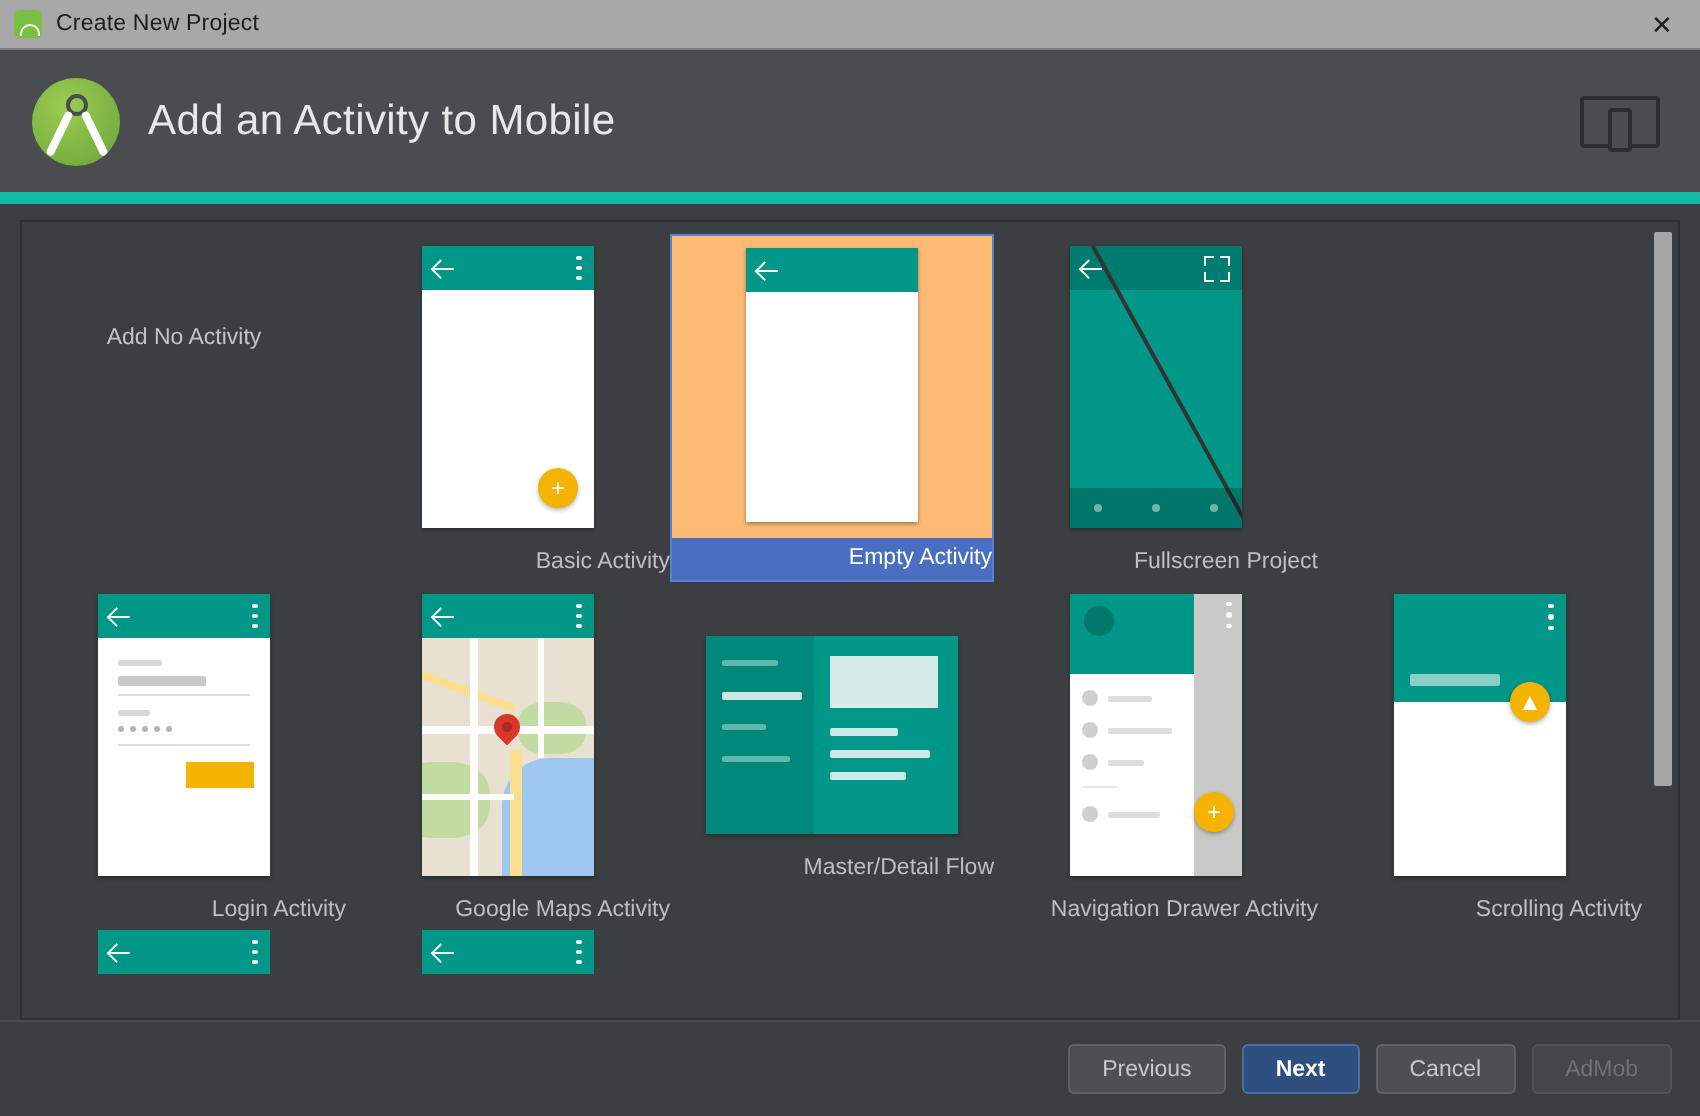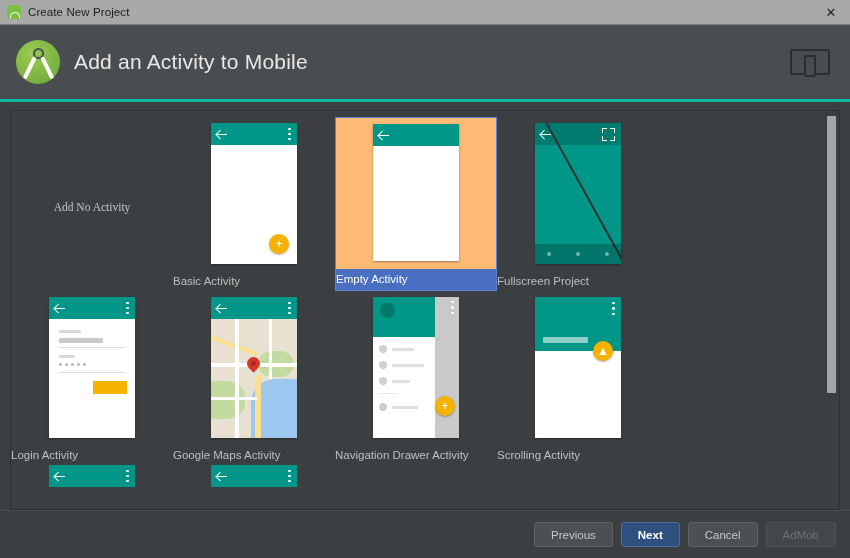--- a/index.html
+++ b/index.html
@@ -47,21 +47,21 @@
     width: 38px; height: 24px;
     display: flex; align-items: center; justify-content: center;
     font-size: 13px; color: #1e1e1e;
     font-family: "Liberation Sans", sans-serif;
   }
 
   
   .header {
     height: 77px; flex: 0 0 77px;
     background: #4a4d4f;
-    border-bottom: 3px solid #14b8a6;
+    border-bottom: 6px solid #14b8a6;
     display: flex; align-items: center;
     padding: 0 4px 0 16px;
     position: relative;
   }
   .logo {
     width: 44px; height: 44px; flex: 0 0 44px;
     border-radius: 50%;
     background: radial-gradient(circle at 38% 32%, #9ccc52 0%, #7cb342 62%, #6aa434 100%);
     position: relative;
   }
@@ -144,37 +144,36 @@
     position: relative;
     background: #ffffff;
     overflow: hidden;
     box-shadow: 0 1px 2px rgba(0,0,0,.35);
   }
   .thumb.wide { width: 126px; height: 99px; margin-top: 21px; }
   .tile-label {
     margin-top: 9px;
     font-size: 11.5px;
     color: #bfbfbf;
-    text-align: left;
+    text-align: right;
     width: 100%;
     line-height: 17px;
     white-space: nowrap;
   }
   .cell.selected .tile-label {
     background: #4a6fc0;
     color: #ffffff;
     width: 100%;
     padding: 2px 0;
     margin-top: 8px;
   }
   .no-activity-label {
     font-size: 11.5px; color: #c4c4c4;
     align-self: center;
-    margin-top: 78px;
-    font-family: Liberation Serif, serif;
+    margin-top: 40px;
   }
 
   
   .appbar {
     position: absolute; left: 0; top: 0; right: 0;
     height: 22px; background: #009688;
     display: flex; align-items: center;
     justify-content: space-between;
     padding: 0 6px;
   }
@@ -454,20 +453,37 @@
                 <div class="map-road" style="left:0; top:44px; width:86px; height:4px;"></div>
                 <div class="map-road" style="left:24px; top:0; width:4px; height:119px;"></div>
                 <div class="map-road" style="left:58px; top:0; width:3px; height:60px;"></div>
                 <div class="map-road" style="left:0; top:78px; width:46px; height:3px;"></div>
                 <div class="pin"></div>
               </div>
             </div>
             <div class="tile-label">Google Maps Activity</div>
           </div>
 
+          <div class="cell">
+            <div class="thumb wide">
+              <div class="md-left">
+                <div class="md-ln dim" style="left:8px; top:12px; width:28px;"></div>
+                <div class="md-ln" style="left:8px; top:28px; width:40px;"></div>
+                <div class="md-ln dim" style="left:8px; top:44px; width:22px;"></div>
+                <div class="md-ln dim" style="left:8px; top:60px; width:34px;"></div>
+              </div>
+              <div class="md-right">
+                <div class="md-card" style="left:8px; top:10px; width:54px; height:26px;"></div>
+                <div class="md-ln" style="left:8px; top:46px; width:34px;"></div>
+                <div class="md-ln" style="left:8px; top:57px; width:50px;"></div>
+                <div class="md-ln" style="left:8px; top:68px; width:38px;"></div>
+              </div>
+            </div>
+            <div class="tile-label">Master/Detail Flow</div>
+          </div>
 
           <div class="cell">
             <div class="thumb">
               <div class="nd-scrim"></div>
               <div class="nd-bar">
                 <span class="overflow-dots" style="position:absolute;right:5px;top:4px;">
                     <i></i>
                     <i></i>
                     <i></i>
                   </span>

